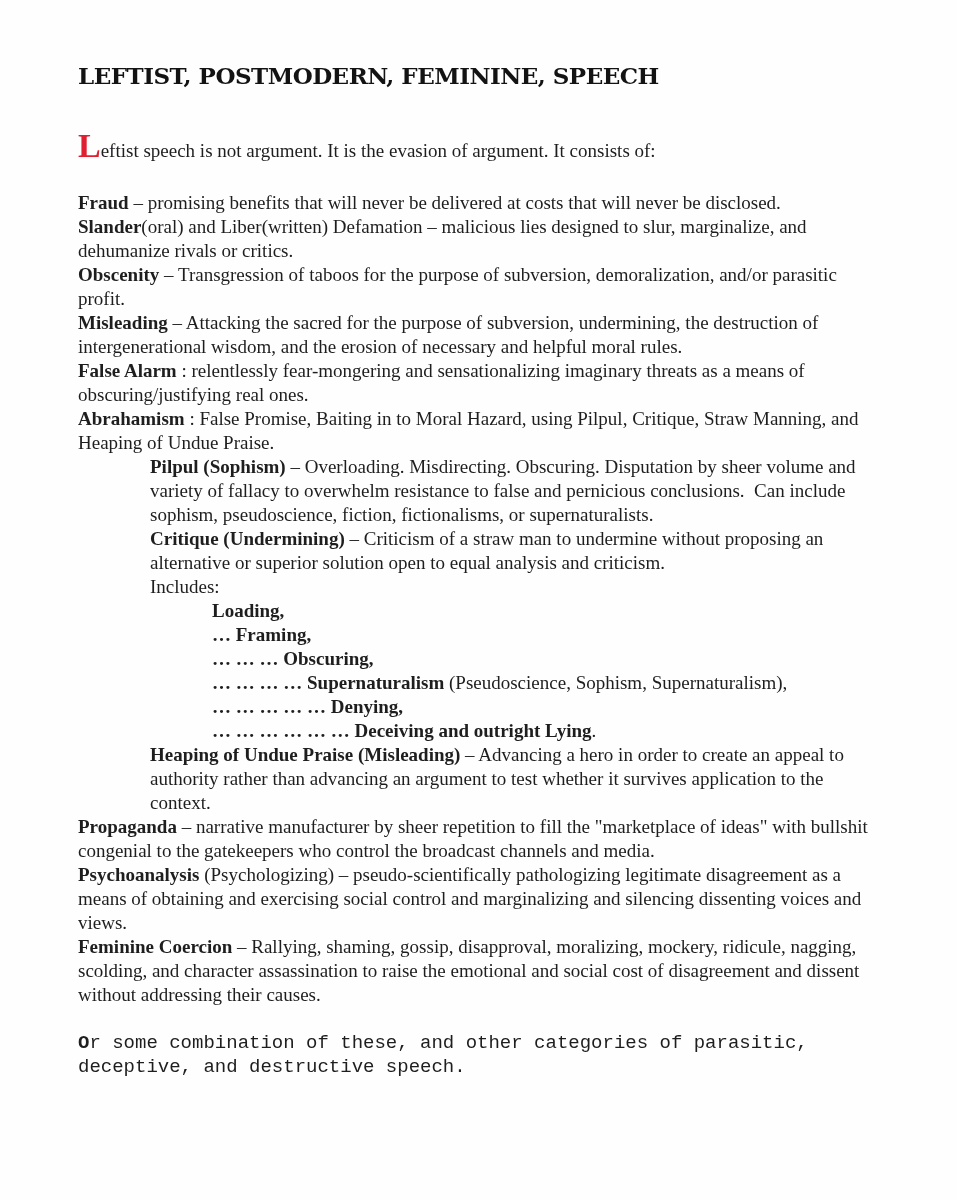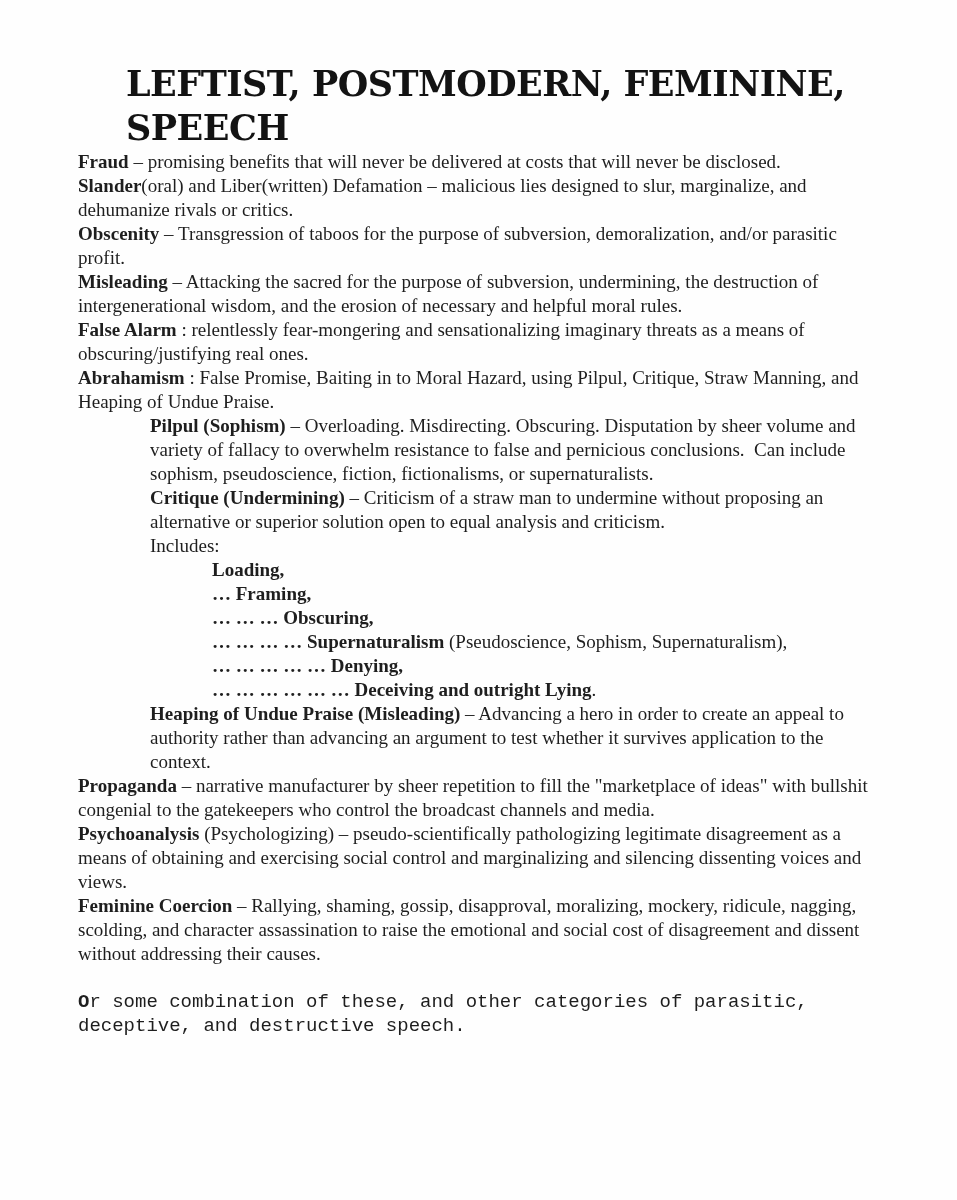--- a/index.html
+++ b/index.html
@@ -11,26 +11,25 @@
   }
   .page {
     position: relative;
     width: 957px; height: 1200px;
     background: #fefefe;
     padding: 62px 76px 0 78px;
     color: #1e1e1e;
   }
   .title {
     font-family: "DejaVu Serif", "Liberation Serif", serif;
-    font-size: 35px;
+    font-size: 23px;
     font-weight: 700;
     letter-spacing: -0.5px;
     color: #131313;
     line-height: 1.25;
-    margin-left: 48px;
   }
   .para, .intro, .closing {
     font-size: 19px;
     line-height: 24px;
     white-space: pre-wrap;
   }
   .intro { margin-top: 43px; margin-bottom: 28px; }
   .closing { margin-top: 24px; font-family: Liberation Mono, monospace; }
   .dropcap {
     font-size: 34px;
@@ -42,20 +41,21 @@
   .indent0 { padding-left: 0; }
   .indent1 { padding-left: 72px; }
   .indent2 { padding-left: 134px; }
 </style>
 </head>
 <body>
 
 <main class="page">
   <h1 class="title">LEFTIST, POSTMODERN, FEMININE, SPEECH</h1>
 
+  <p class="intro"><span class="dropcap" style="color: rgb(224, 32, 48);">L</span><span>eftist speech is not argument. It is the evasion of argument. It consists of:</span></p>
 
   <section id="definitions-list">
       <p class="para indent0"><span class="b">Fraud</span><span> – promising benefits that will never be delivered at costs that will never be disclosed.</span></p>
       <p class="para indent0"><span class="b">Slander</span><span>(oral) and Liber(written) Defamation – malicious lies designed to slur, marginalize, and dehumanize rivals or critics.</span></p>
       <p class="para indent0"><span class="b">Obscenity</span><span> – Transgression of taboos for the purpose of subversion, demoralization, and/or parasitic profit.</span></p>
       <p class="para indent0"><span class="b">Misleading</span><span> – Attacking the sacred for the purpose of subversion, undermining, the destruction of intergenerational wisdom, and the erosion of necessary and helpful moral rules.</span></p>
       <p class="para indent0"><span class="b">False Alarm</span><span> : relentlessly fear-mongering and sensationalizing imaginary threats as a means of obscuring/justifying real ones.</span></p>
       <p class="para indent0"><span class="b">Abrahamism</span><span> : False Promise, Baiting in to Moral Hazard, using Pilpul, Critique, Straw Manning, and Heaping of Undue Praise.</span></p>
       <p class="para indent1"><span class="b">Pilpul (Sophism)</span><span> – Overloading. Misdirecting. Obscuring. Disputation by sheer volume and variety of fallacy to overwhelm resistance to false and pernicious conclusions.  Can include sophism, pseudoscience, fiction, fictionalisms, or supernaturalists.</span></p>
       <p class="para indent1"><span class="b">Critique (Undermining)</span><span> – Criticism of a straw man to undermine without proposing an alternative or superior solution open to equal analysis and criticism.</span></p>

